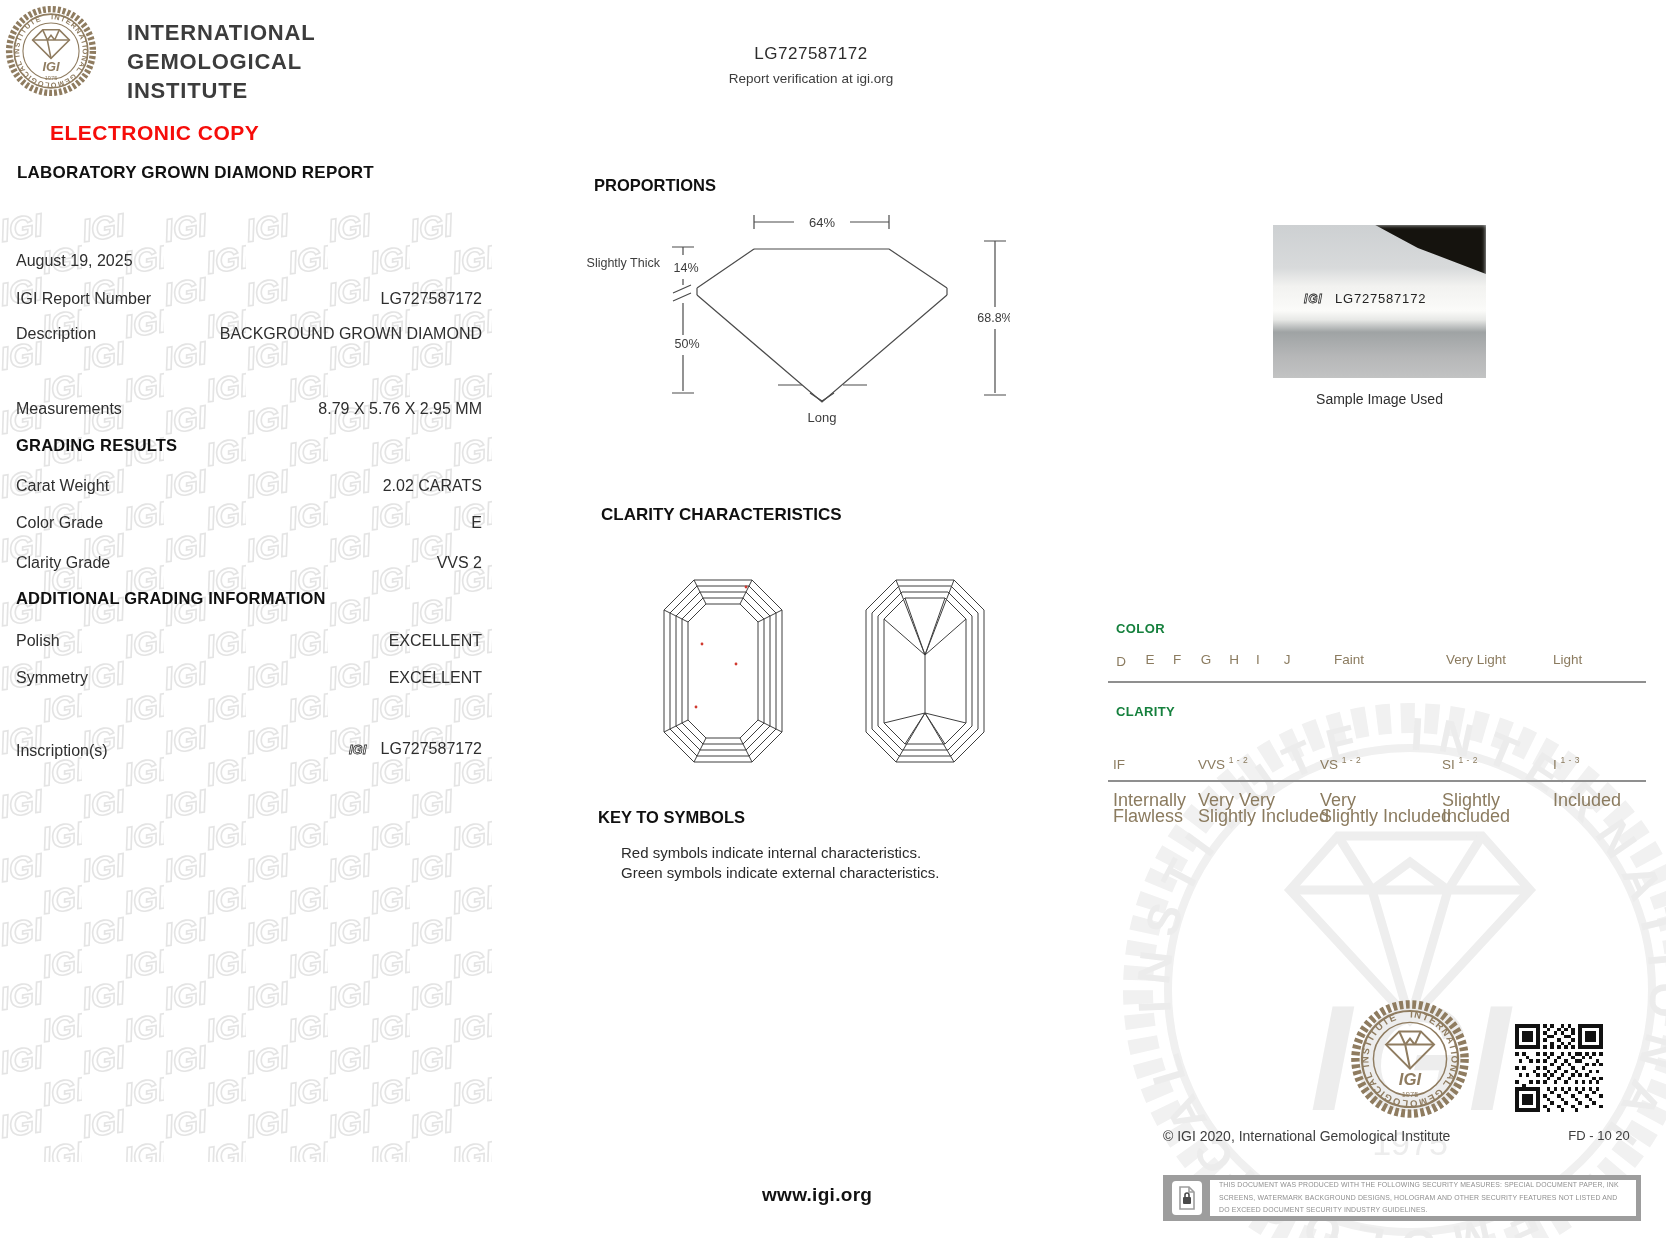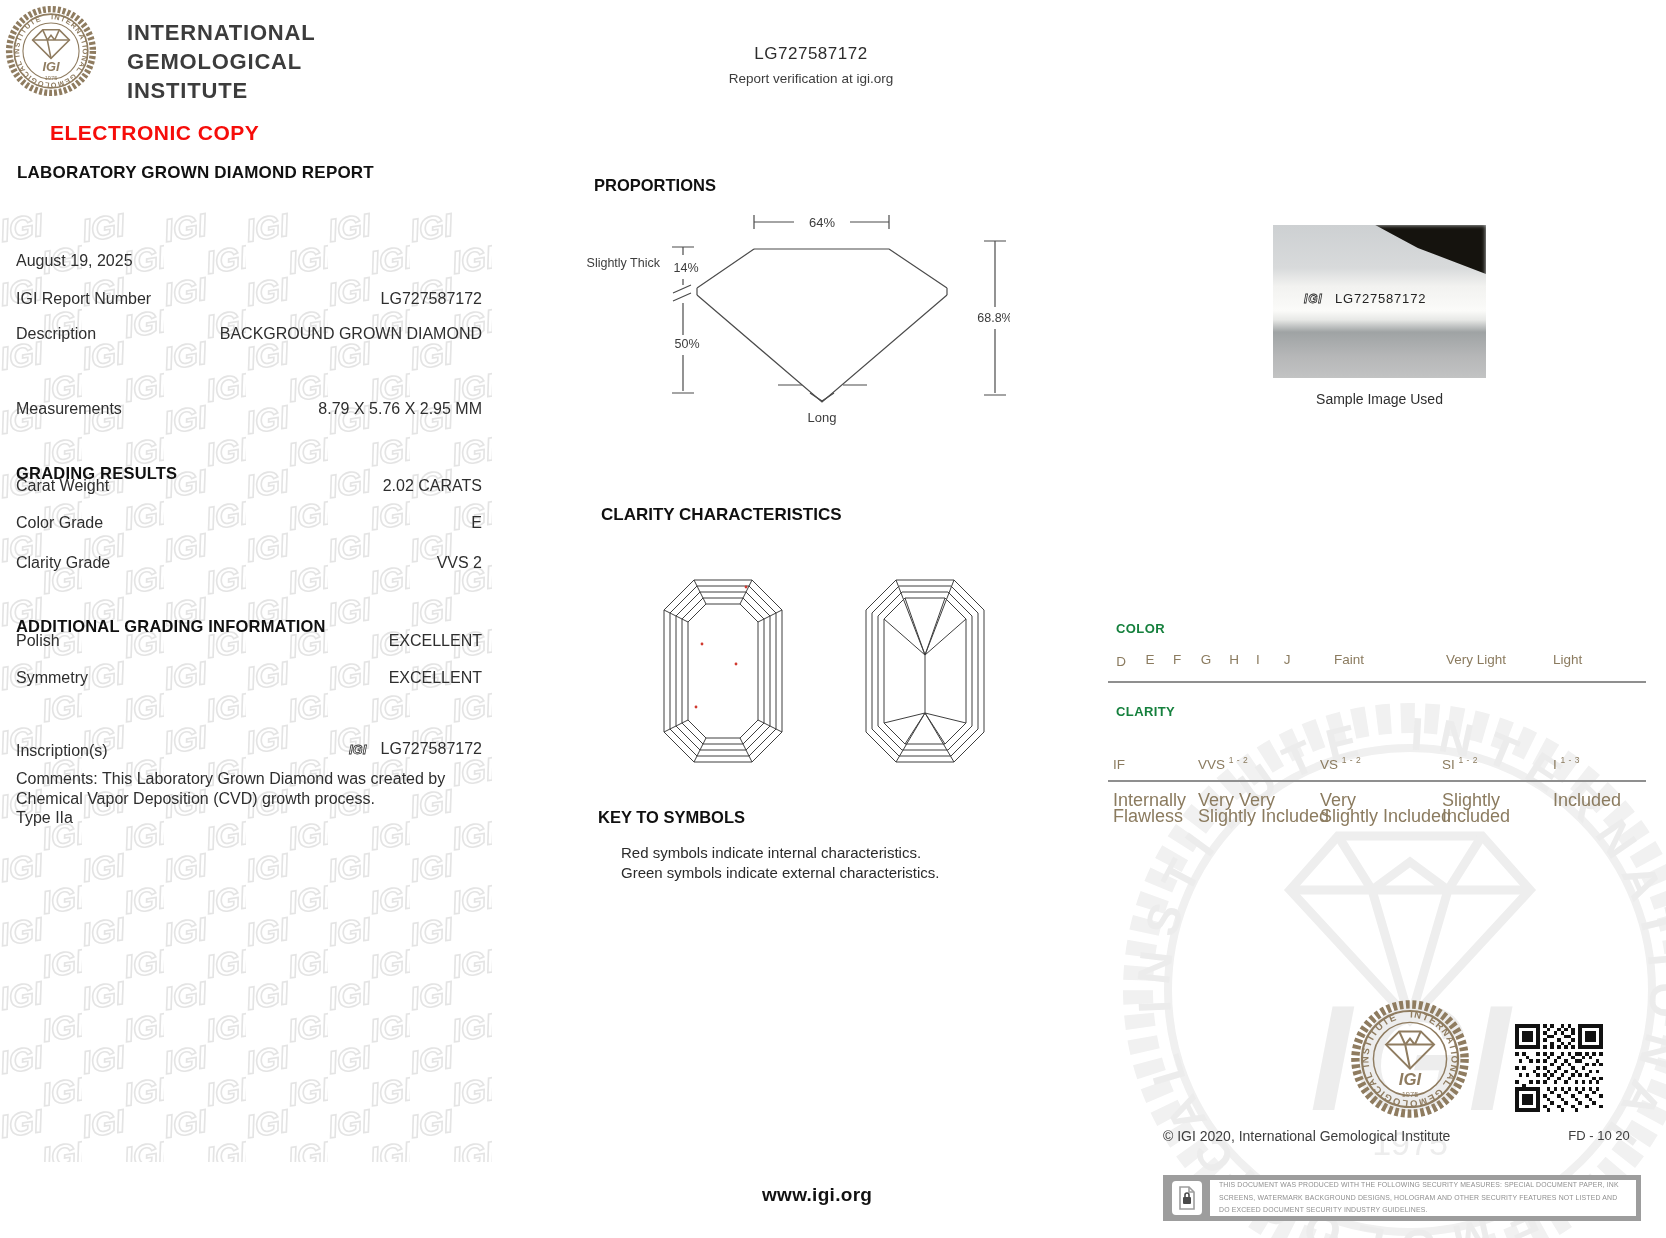--- a/index.html
+++ b/index.html
@@ -6,21 +6,21 @@
   .page{position:relative;width:1666px;height:1238px;background:#ffffff;overflow:hidden;
         font-family:"Liberation Sans", sans-serif;color:#2e2e2e;}
   .abs{position:absolute;}
   .wm{position:absolute;z-index:0;}
   .fg{position:absolute;z-index:1;}
   
   .row{position:absolute;left:16px;width:466px;display:flex;justify-content:space-between;
        align-items:baseline;font-size:16px;color:#2e2e2e;z-index:1;}
   .row .val{text-align:right;white-space:nowrap;}
   .sec-head{position:absolute;left:16px;font-size:16.5px;font-weight:700;color:#101010;
-            letter-spacing:.2px;z-index:1;margin-top:28px;}
+            letter-spacing:.2px;z-index:1;}
   .org{position:absolute;left:127px;top:18px;font-size:22px;font-weight:700;color:#3c3c3c;
        line-height:29px;letter-spacing:.8px;z-index:1;}
   .center-head{position:absolute;left:655px;top:44px;width:312px;text-align:center;z-index:1;}
   .gold-head{position:absolute;font-weight:700;font-size:13px;color:#15803d;letter-spacing:.4px;z-index:1;}
   .scale-letter{position:absolute;transform:translateX(-50%);font-size:13.5px;color:#8b7b5f;z-index:1;}
   .scale-word{position:absolute;font-size:13.5px;color:#8b7b5f;z-index:1;}
   .clar-code{position:absolute;font-size:13.5px;color:#8b7b5f;z-index:1;}
   .clar-code sup{font-size:8.5px;letter-spacing:.5px;}
   .clar-desc{position:absolute;font-size:18px;line-height:16px;color:#8b7b5f;z-index:1;}
   .hline{position:absolute;height:1.5px;background:#8f8f8f;z-index:1;}
@@ -152,24 +152,20 @@
   <div class="row" style="top:740px">
     <span class="lbl">Inscription(s)</span>
     <span class="val" style="display:inline-flex;align-items:center;gap:5px">
       <svg width="28" height="14" viewBox="0 0 28 14">
         <text x="1" y="12" font-size="13" font-weight="700" font-style="italic" fill="none" stroke="#333" stroke-width="0.8">IGI</text>
       </svg>
       <span>LG727587172</span>
     </span>
   </div>
 
-  <div class="abs fg" style="left:16px;top:769px;width:452px;font-size:16px;line-height:19.5px;color:#2e2e2e">
-    <div>Comments: This Laboratory Grown Diamond was created by Chemical Vapor Deposition (CVD) growth process.</div>
-    <div>Type IIa</div>
-  </div>
 
   <div class="abs fg" style="left:594px;top:176px;font-size:16.5px;font-weight:700;color:#101010">PROPORTIONS</div>
 
   <svg class="fg" style="left:540px;top:195px" width="470" height="235" viewBox="0 0 470 235">
     <g stroke="#4b4b4b" stroke-width="1.2" fill="none">
 
       <path d="M214,20 V34 M214,27 H254 M310,27 H349 M349,20 V34"></path>
 
       <path d="M214,54 H349 M349,54 L407,93 M407,93 V100 M214,54 L157,93 M157,93 V100"></path>
       <path d="M407,100 L282,207 L157,100"></path>

